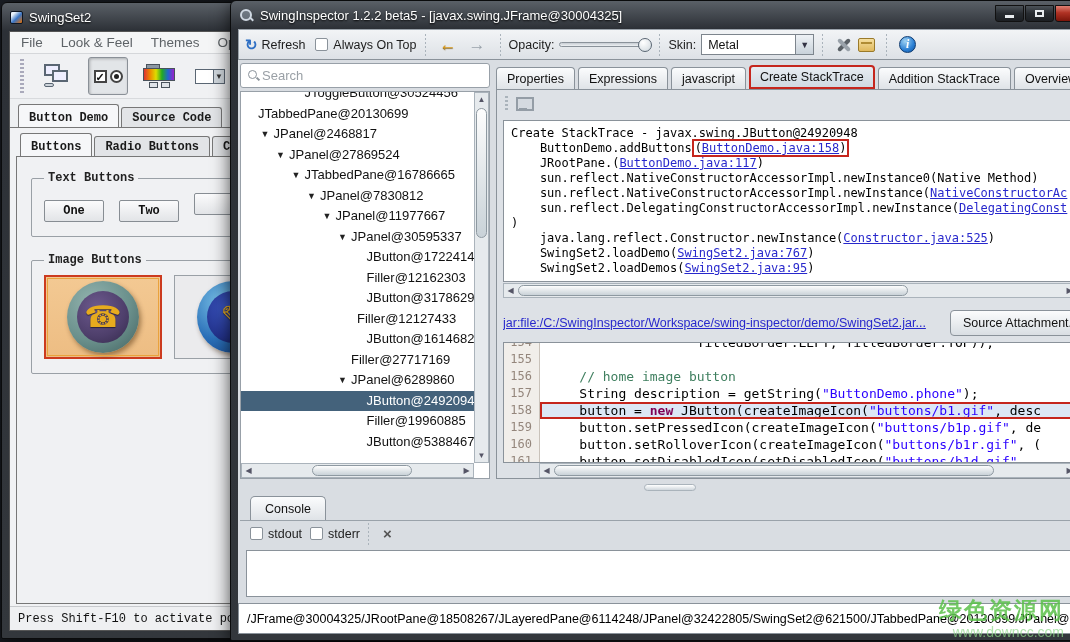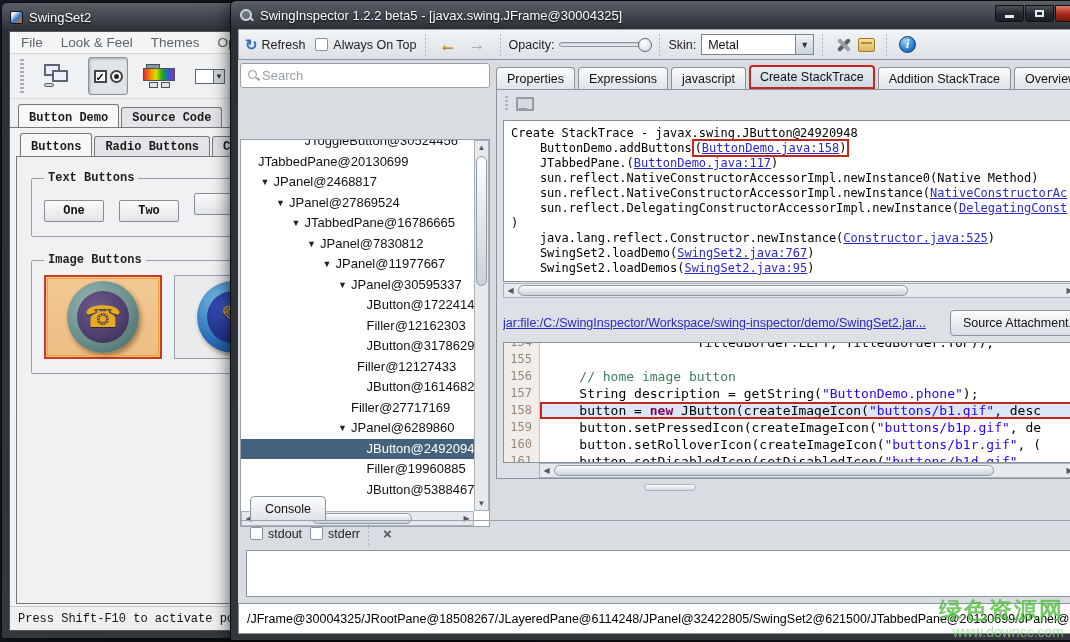--- a/index.html
+++ b/index.html
@@ -121,21 +121,21 @@
   .insp-body{position:absolute;left:7px;right:8px;top:59px;bottom:8px;background:var(--panel);}
   
   .searchbox{position:absolute;left:2px;top:3px;width:250px;height:25px;background:#fff;
     border:1px solid #98a0a8;border-radius:3px;display:flex;align-items:center;padding:0 6px;}
   .mag2{position:relative;width:13px;height:13px;flex:none;}
   .mag2::before{content:"";position:absolute;left:1px;top:1px;width:7px;height:7px;border-radius:50%;border:1.5px solid #8a929a;}
   .mag2::after{content:"";position:absolute;left:9px;top:9px;width:4px;height:2px;background:#8a929a;transform:rotate(45deg);}
   .searchbox input{border:none;outline:none;flex:1;font-size:13px;color:#333;background:transparent;padding-left:2px;}
   .searchbox input::placeholder{color:#9aa0a6;}
   .tree{position:absolute;left:2px;top:31px;width:250px;height:388px;background:#fff;
-    border:1px solid #98a0a8;overflow:hidden;margin-top:48px;}
+    border:1px solid #98a0a8;overflow:hidden;}
   .tree-rows{margin-top:-9px;}
   .tree-row{height:20.5px;line-height:20.5px;font-size:13px;color:#111;white-space:nowrap;}
   .tree-row.sel{background:var(--tree-sel);color:#fff;}
   .tw{display:inline-block;width:13px;margin-left:-13px;font-size:9px;color:#222;vertical-align:1px;}
   
   .sb{position:absolute;background:#e6eaed;border:1px solid #aab3bb;}
   .sb-v{width:15px;} .sb-h{height:15px;}
   .sb .ar{position:absolute;font-size:8px;color:#556;line-height:13px;width:13px;text-align:center;}
   .sb-thumb{position:absolute;border:1px solid #8e99a1;border-radius:7px;
     background:linear-gradient(#fdfdfd,#c9d2d8);}
@@ -369,21 +369,21 @@
         </div>
       <div class="tabpanel">
         <div class="mini-toolbar">
           <span class="grip-mini"></span>
           <span class="monitor-ic"></span>
         </div>
         <div class="stwrap">
           <div class="sttext" id="stacktrace">
               <div class="st-line"><span>Create StackTrace - javax.swing.JButton@24920948</span></div>
               <div class="st-line"><span>    ButtonDemo.addButtons</span><span class="redbox"><span>(</span><a class="st-link">ButtonDemo.java:158</a><span>)</span></span></div>
-              <div class="st-line"><span>    JTabbedPane.</span><span>(</span><a class="st-link">ButtonDemo.java:117</a><span>)</span></div>
+              <div class="st-line"><span>    JRootPane.</span><span>(</span><a class="st-link">ButtonDemo.java:117</a><span>)</span></div>
               <div class="st-line"><span>    sun.reflect.NativeConstructorAccessorImpl.newInstance0(Native Method)</span></div>
               <div class="st-line"><span>    sun.reflect.NativeConstructorAccessorImpl.newInstance</span><span>(</span><a class="st-link">NativeConstructorAc</a></div>
               <div class="st-line"><span>    sun.reflect.DelegatingConstructorAccessorImpl.newInstance</span><span>(</span><a class="st-link">DelegatingConst</a></div>
               <div class="st-line"><span>)</span></div>
               <div class="st-line"><span>    java.lang.reflect.Constructor.newInstance</span><span>(</span><a class="st-link">Constructor.java:525</a><span>)</span></div>
               <div class="st-line"><span>    SwingSet2.loadDemo</span><span>(</span><a class="st-link">SwingSet2.java:767</a><span>)</span></div>
               <div class="st-line"><span>    SwingSet2.loadDemos</span><span>(</span><a class="st-link">SwingSet2.java:95</a><span>)</span></div>
             </div>
           <div class="sb sb-v" style="right:0;top:0;bottom:16px;">
             <span class="ar" style="top:0;">▲</span>

